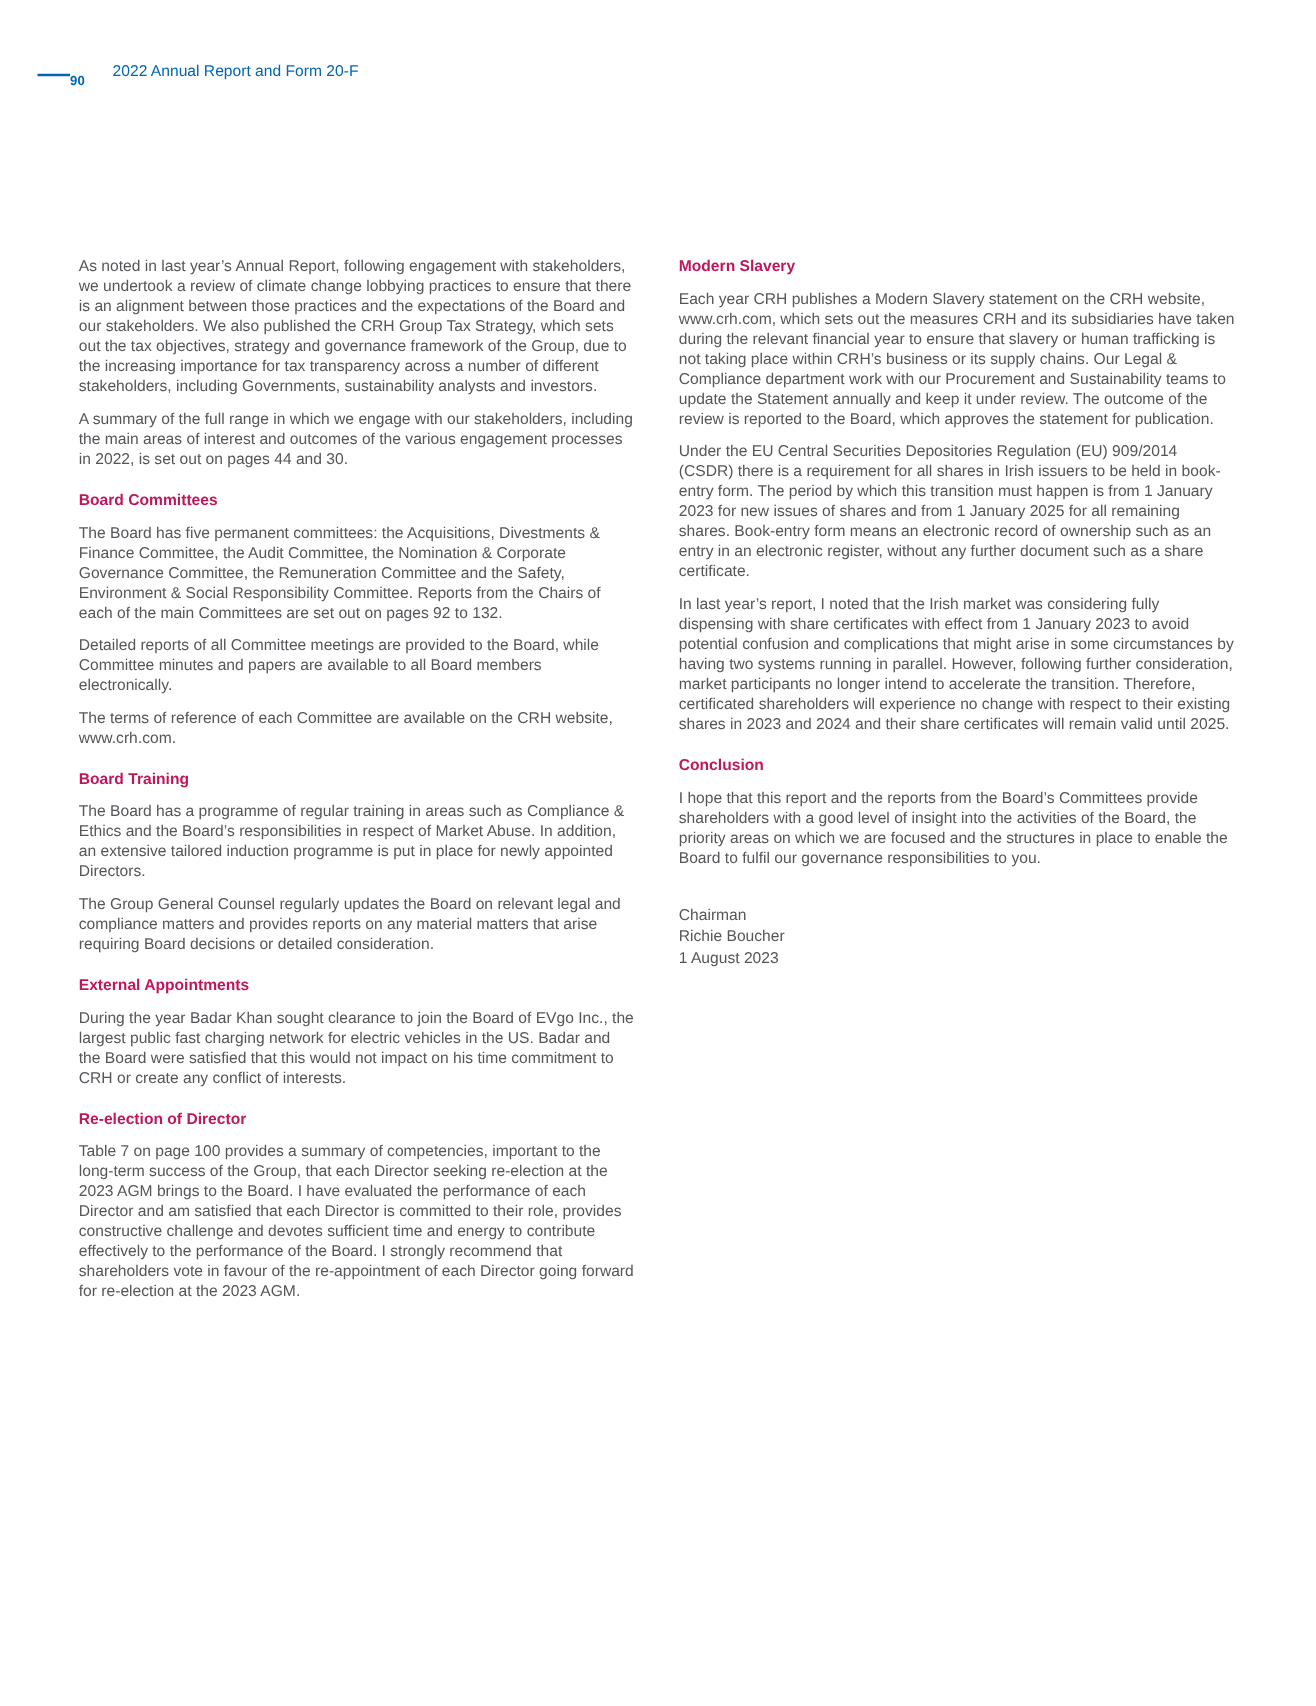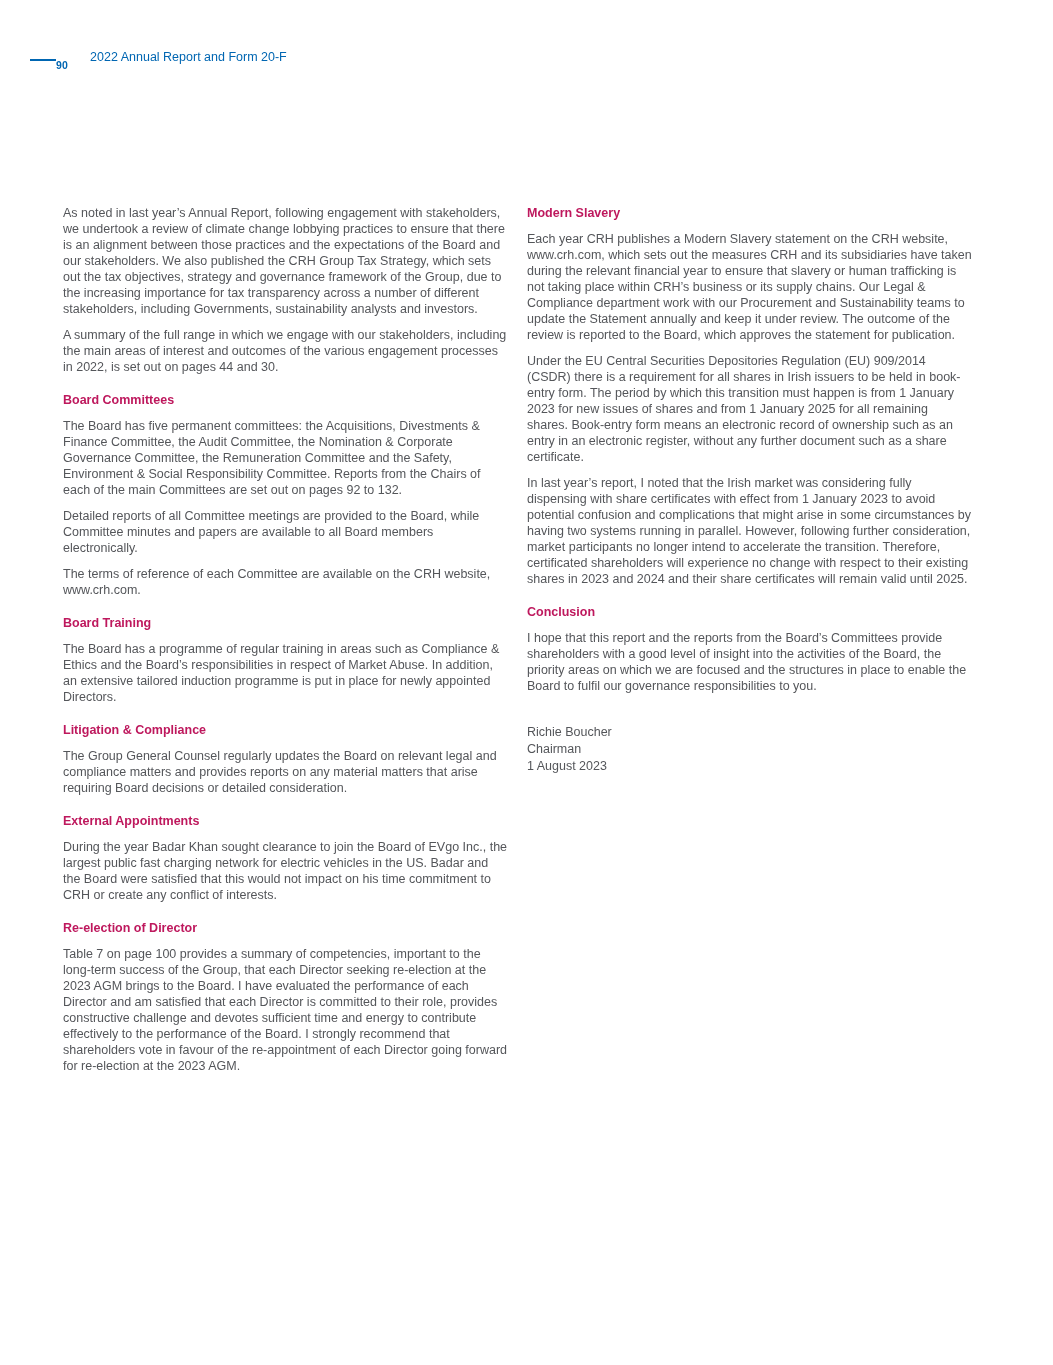--- a/index.html
+++ b/index.html
@@ -43,21 +43,21 @@
   .header-title {
     font-size: 12.5px;
     color: #0066b2;
     margin-left: 22px;
   }
   .content {
     position: absolute;
     top: 205px;
     left: 63px;
     display: flex;
-    gap: 19px;
+    gap: 35px;
   }
   .col {
     width: 445px;
   }
   .col > :first-child {
     margin-top: 0;
   }
   .p {
     font-size: 12.5px;
     line-height: 16px;
@@ -98,38 +98,37 @@
 
     <div class="col">
       <p class="p">As noted in last year’s Annual Report, following engagement with stakeholders, we undertook a review of climate change lobbying practices to ensure that there is an alignment between those practices and the expectations of the Board and our stakeholders. We also published the CRH Group Tax Strategy, which sets out the tax objectives, strategy and governance framework of the Group, due to the increasing importance for tax transparency across a number of different stakeholders, including Governments, sustainability analysts and investors.</p>
       <p class="p">A summary of the full range in which we engage with our stakeholders, including the main areas of interest and outcomes of the various engagement processes in 2022, is set out on pages 44 and 30.</p>
       <h3 class="h">Board Committees</h3>
       <p class="p">The Board has five permanent committees: the Acquisitions, Divestments &amp; Finance Committee, the Audit Committee, the Nomination &amp; Corporate Governance Committee, the Remuneration Committee and the Safety, Environment &amp; Social Responsibility Committee. Reports from the Chairs of each of the main Committees are set out on pages 92 to 132.</p>
       <p class="p">Detailed reports of all Committee meetings are provided to the Board, while Committee minutes and papers are available to all Board members electronically.</p>
       <p class="p">The terms of reference of each Committee are available on the CRH website, www.crh.com.</p>
       <h3 class="h">Board Training</h3>
       <p class="p">The Board has a programme of regular training in areas such as Compliance &amp; Ethics and the Board’s responsibilities in respect of Market Abuse. In addition, an extensive tailored induction programme is put in place for newly appointed Directors.</p>
-      <h3 class="h">Litigation &amp; Compliance</h3>
       <p class="p">The Group General Counsel regularly updates the Board on relevant legal and compliance matters and provides reports on any material matters that arise requiring Board decisions or detailed consideration.</p>
       <h3 class="h">External Appointments</h3>
       <p class="p">During the year Badar Khan sought clearance to join the Board of EVgo Inc., the largest public fast charging network for electric vehicles in the US. Badar and the Board were satisfied that this would not impact on his time commitment to CRH or create any conflict of interests.</p>
       <h3 class="h">Re-election of Director</h3>
       <p class="p">Table 7 on page 100 provides a summary of competencies, important to the long-term success of the Group, that each Director seeking re-election at the 2023 AGM brings to the Board. I have evaluated the performance of each Director and am satisfied that each Director is committed to their role, provides constructive challenge and devotes sufficient time and energy to contribute effectively to the performance of the Board. I strongly recommend that shareholders vote in favour of the re-appointment of each Director going forward for re-election at the 2023 AGM.</p>
     </div>
 
     <div class="col">
       <h3 class="h">Modern Slavery</h3>
       <p class="p">Each year CRH publishes a Modern Slavery statement on the CRH website, www.crh.com, which sets out the measures CRH and its subsidiaries have taken during the relevant financial year to ensure that slavery or human trafficking is not taking place within CRH’s business or its supply chains. Our Legal &amp; Compliance department work with our Procurement and Sustainability teams to update the Statement annually and keep it under review. The outcome of the review is reported to the Board, which approves the statement for publication.</p>
       <p class="p">Under the EU Central Securities Depositories Regulation (EU) 909/2014 (CSDR) there is a requirement for all shares in Irish issuers to be held in book-entry form. The period by which this transition must happen is from 1 January 2023 for new issues of shares and from 1 January 2025 for all remaining shares. Book-entry form means an electronic record of ownership such as an entry in an electronic register, without any further document such as a share certificate.</p>
       <p class="p">In last year’s report, I noted that the Irish market was considering fully dispensing with share certificates with effect from 1 January 2023 to avoid potential confusion and complications that might arise in some circumstances by having two systems running in parallel. However, following further consideration, market participants no longer intend to accelerate the transition. Therefore, certificated shareholders will experience no change with respect to their existing shares in 2023 and 2024 and their share certificates will remain valid until 2025.</p>
       <h3 class="h">Conclusion</h3>
       <p class="p">I hope that this report and the reports from the Board’s Committees provide shareholders with a good level of insight into the activities of the Board, the priority areas on which we are focused and the structures in place to enable the Board to fulfil our governance responsibilities to you.</p>
 
       <div class="signature">
+        <p class="sig-line">Chairman</p>
         <p class="sig-line">Richie Boucher</p>
-        <p class="sig-line">Chairman</p>
         <p class="sig-line">1 August 2023</p>
       </div>
     </div>
 
   </main>
 
 </div>
 
 </body></html>

